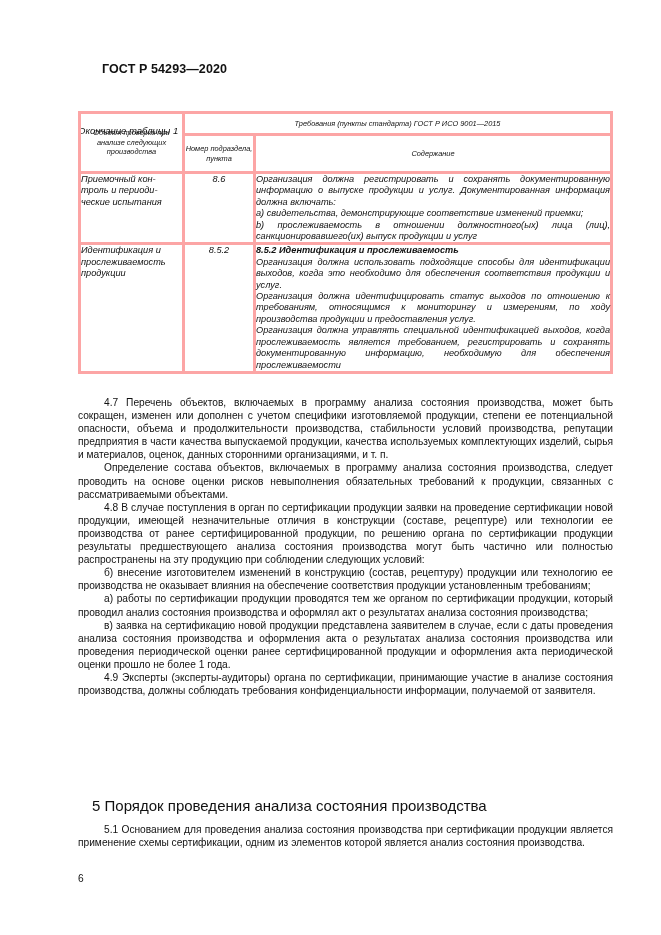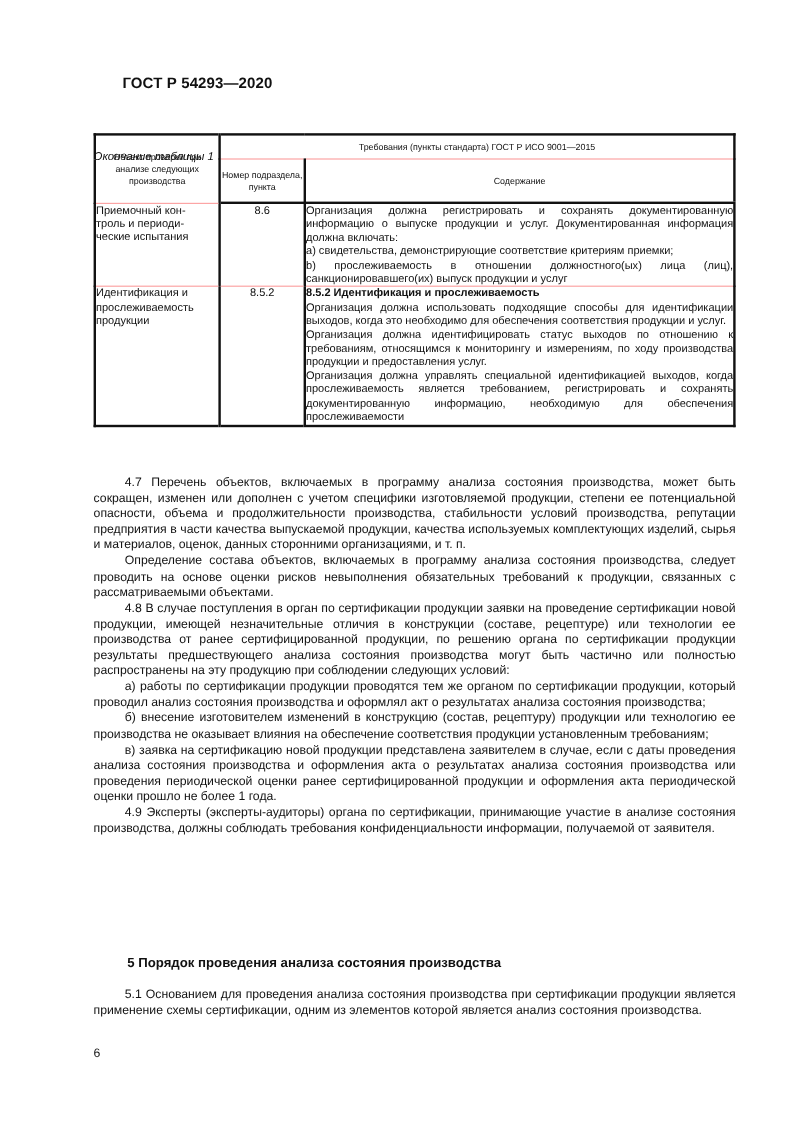--- a/index.html
+++ b/index.html
@@ -5,41 +5,41 @@
   html, body { margin: 0; padding: 0; background: #ffffff; }
   body { width: 661px; height: 935px; position: relative; overflow: hidden;
          font-family: "Liberation Sans", sans-serif; color: #111; }
   .page { position: absolute; left: 0; top: 0; width: 661px; height: 935px; }
 
   .doc-header { position: absolute; left: 78px; top: 62px; font-size: 12.5px; font-weight: bold; letter-spacing: 0.1px; padding-left: 24px; }
   .table-caption { position: absolute; left: 78px; top: 93px; font-size: 9.5px; font-style: italic; margin-top: 32px; }
 
   table.req { position: absolute; left: 78px; top: 111px; width: 535px; border-collapse: collapse;
               font-size: 9.2px; line-height: 11.4px; table-layout: fixed; }
-  table.req td, table.req th { border: 1px solid #fca5a5; vertical-align: top; padding: 0; }
+  table.req td, table.req th { border: 3px solid #fca5a5; vertical-align: top; padding: 0; font-style: italic; }
   table.req { border: 2px solid #111; }
   .col1 { width: 104px; }
   .col2 { width: 71px; }
   .col3 { width: auto; }
   th { font-weight: normal; font-size: 7.4px; line-height: 9.6px; }
   th.obj { text-align: center; vertical-align: middle !important; padding: 0 4px; border-right: 2px solid #111 !important; }
   th.group { text-align: center; vertical-align: middle !important; height: 19px; }
   th.num { text-align: center; vertical-align: middle !important; height: 35px; border-right: 2px solid #111 !important; border-radius: 15px; }
   th.content { text-align: center; vertical-align: middle !important; }
   tr.head-bottom th { border-bottom: 2px solid #111 !important; }
 
   td.c1 { padding: 3px 4px 4px 6px; border-right: 2px solid #111 !important; }
   td.c2 { text-align: center; padding: 3px 2px; border-right: 2px solid #111 !important; }
   td.c3 { padding: 3px 4px 4px 4px; text-align: justify; }
   .bold-title { font-weight: bold; }
   .line { display: block; }
 
   .body-text { position: absolute; left: 78px; width: 535px; font-size: 10.2px; line-height: 13.1px; text-align: justify; }
   .para { text-indent: 26px; margin: 0; }
-  .section-title { position: absolute; left: 106px; top: 797px; font-size: 11px; font-weight: bold; }
+  .section-title { position: absolute; left: 92px; top: 797px; font-size: 15px; font-weight: normal; }
   .page-number { position: absolute; left: 78px; top: 847px; font-size: 10.2px; }
 </style>
 </head>
 <body>
 
 <div class="page">
 
   <div class="doc-header">ГОСТ Р 54293—2020</div>
   <div class="table-caption">Окончание таблицы 1</div>
 
@@ -61,21 +61,21 @@
 
     <tr>
       <td class="c1">
         <span class="line">Приемочный кон-</span>
         <span class="line">троль и периоди-</span>
         <span class="line">ческие испытания</span>
       </td>
       <td class="c2">8.6</td>
       <td class="c3">
         <span class="line">Организация должна регистрировать и сохранять документированную информацию о выпуске продукции и услуг. Документированная информация должна включать:</span>
-        <span class="line">a) свидетельства, демонстрирующие соответствие критериям приемки;</span>
+        <span class="line">a) свидетельства, демонстрирующие соответствие изменений приемки;</span>
         <span class="line">b) прослеживаемость в отношении должностного(ых) лица (лиц), санкционировавшего(их) выпуск продукции и услуг</span>
       </td>
     </tr>
 
     <tr>
       <td class="c1">
         <span class="line">Идентификация и</span>
         <span class="line">прослеживаемость</span>
         <span class="line">продукции</span>
       </td>
@@ -87,22 +87,22 @@
         <span class="line">Организация должна управлять специальной идентификацией выходов, когда прослеживаемость является требованием, регистрировать и сохранять документированную информацию, необходимую для обеспечения прослеживаемости</span>
       </td>
     </tr>
   </tbody>
     </table>
 
   <div class="body-text" style="top: 396px;">
     <p class="para">4.7 Перечень объектов, включаемых в программу анализа состояния производства, может быть сокращен, изменен или дополнен с учетом специфики изготовляемой продукции, степени ее потенциальной опасности, объема и продолжительности производства, стабильности условий производства, репутации предприятия в части качества выпускаемой продукции, качества используемых комплектующих изделий, сырья и материалов, оценок, данных сторонними организациями, и т. п.</p>
     <p class="para">Определение состава объектов, включаемых в программу анализа состояния производства, следует проводить на основе оценки рисков невыполнения обязательных требований к продукции, связанных с рассматриваемыми объектами.</p>
     <p class="para">4.8 В случае поступления в орган по сертификации продукции заявки на проведение сертификации новой продукции, имеющей незначительные отличия в конструкции (составе, рецептуре) или технологии ее производства от ранее сертифицированной продукции, по решению органа по сертификации продукции результаты предшествующего анализа состояния производства могут быть частично или полностью распространены на эту продукцию при соблюдении следующих условий:</p>
+    <p class="para">б) внесение изготовителем изменений в конструкцию (состав, рецептуру) продукции или технологию ее производства не оказывает влияния на обеспечение соответствия продукции установленным требованиям;</p>
     <p class="para">а) работы по сертификации продукции проводятся тем же органом по сертификации продукции, который проводил анализ состояния производства и оформлял акт о результатах анализа состояния производства;</p>
-    <p class="para">б) внесение изготовителем изменений в конструкцию (состав, рецептуру) продукции или технологию ее производства не оказывает влияния на обеспечение соответствия продукции установленным требованиям;</p>
     <p class="para">в) заявка на сертификацию новой продукции представлена заявителем в случае, если с даты проведения анализа состояния производства и оформления акта о результатах анализа состояния производства или проведения периодической оценки ранее сертифицированной продукции и оформления акта периодической оценки прошло не более 1 года.</p>
     <p class="para">4.9 Эксперты (эксперты-аудиторы) органа по сертификации, принимающие участие в анализе состояния производства, должны соблюдать требования конфиденциальности информации, получаемой от заявителя.</p>
   </div>
 
   <div class="section-title">5 Порядок проведения анализа состояния производства</div>
 
   <div class="body-text" style="top: 823px;">
     <p class="para">5.1 Основанием для проведения анализа состояния производства при сертификации продукции является применение схемы сертификации, одним из элементов которой является анализ состояния производства.</p>
   </div>
 

